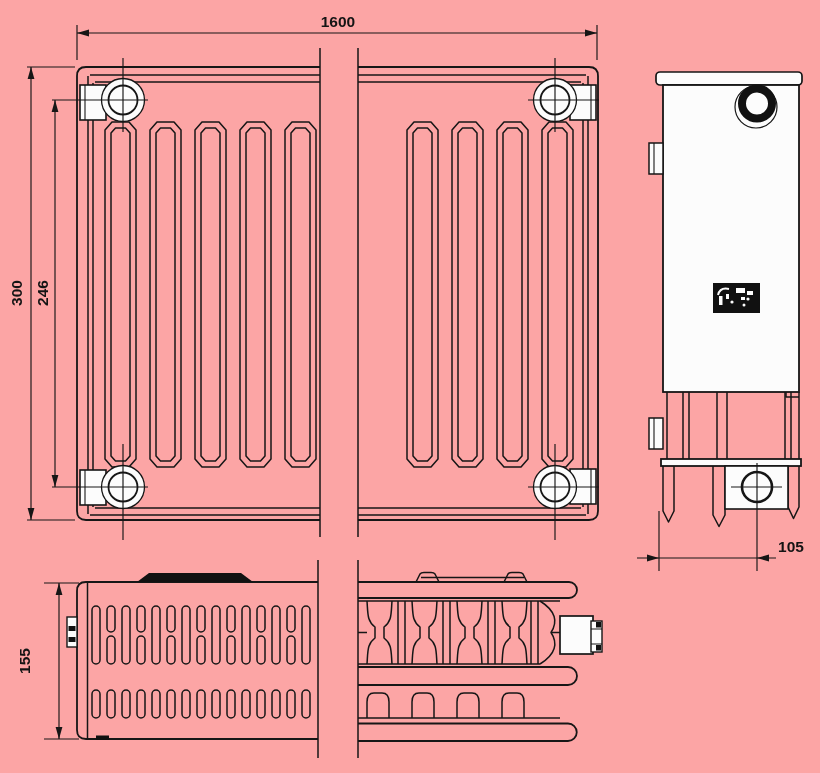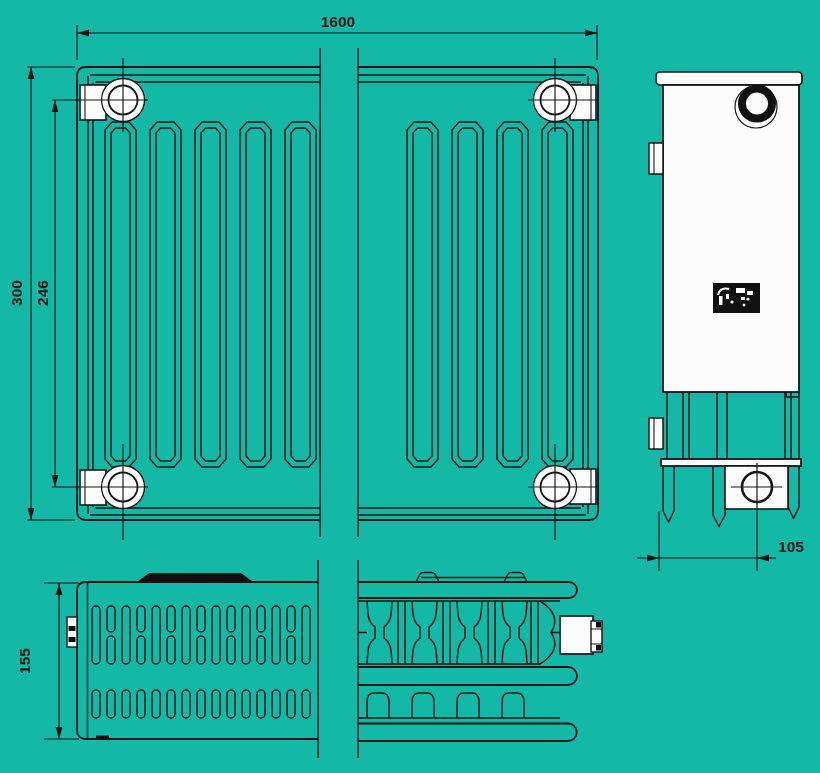--- a/index.html
+++ b/index.html
@@ -1,17 +1,17 @@
 <!DOCTYPE html>
 <html><head>
 <meta charset="utf-8">
 <style>
   html,body{margin:0;padding:0;background:#e8e8e8;}
   .stage{
-    width:820px;height:773px;background:#14b8a6;position:relative;overflow:hidden;
+    width:820px;height:773px;background:#fca5a5;position:relative;overflow:hidden;
     font-family:"Liberation Sans", sans-serif;
   }
   svg{display:block}
   .oline{stroke:#161616;stroke-width:1.8;fill:none;stroke-linejoin:round;}
   .mline{stroke:#161616;stroke-width:1.5;fill:none;stroke-linejoin:round;}
   .tline{stroke:#161616;stroke-width:1.1;fill:none;}
   .dline{stroke:#161616;stroke-width:1.15;fill:none;}
   .wfill{fill:#fcfcfc;}
   .arrow{fill:#161616;stroke:none;}
   .dimtxt{font-family:"Liberation Sans",sans-serif;font-size:15.5px;font-weight:bold;fill:#141414;}

